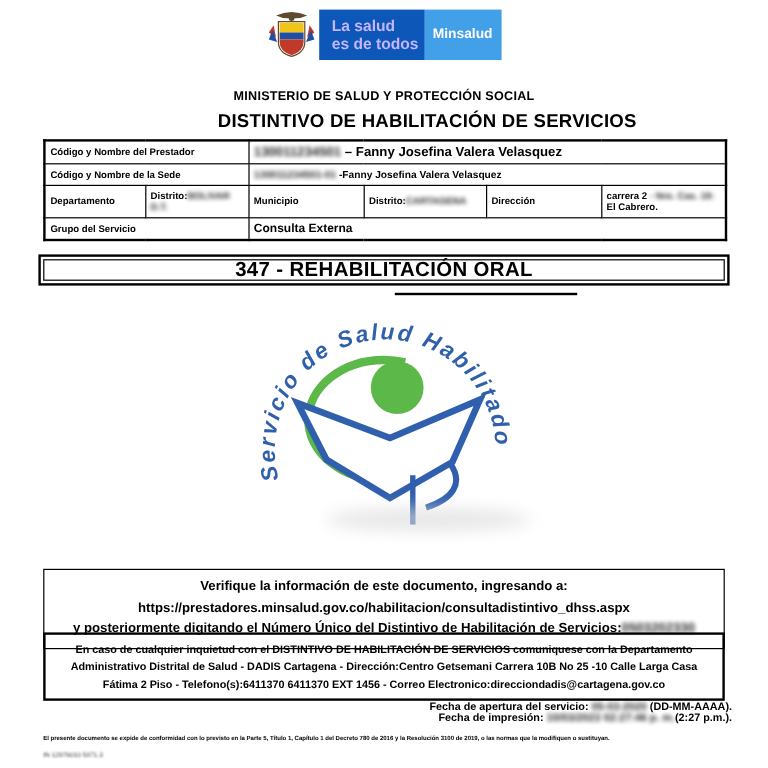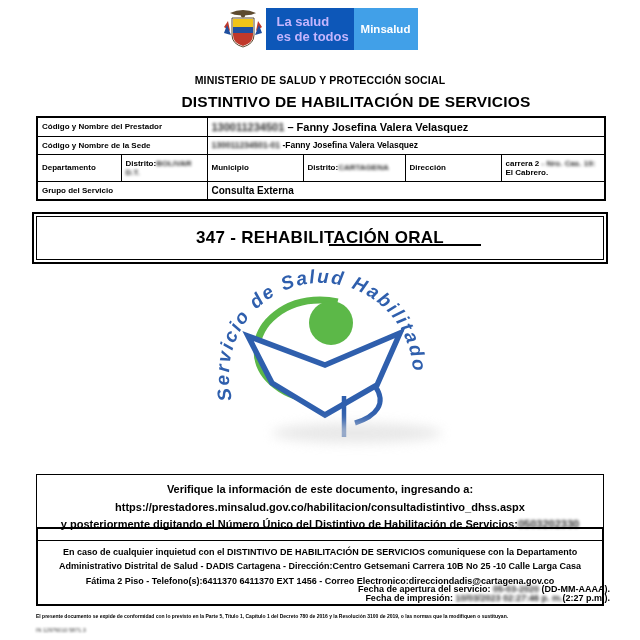--- a/index.html
+++ b/index.html
@@ -25,38 +25,38 @@
   .v1{font-size:11px;font-weight:bold;margin-top:37px;}
   .v2{font-size:8.5px;font-weight:bold;}
   .v3{font-size:8px;font-weight:bold;}
   .v4{font-size:10px;font-weight:bold;}
   tr.r1{height:19px;} tr.r2{height:18px;} tr.r3{height:27px;} tr.r4{height:19px;}
 
   .redact{filter:blur(1.6px);opacity:.85;}
   .redact-soft{filter:blur(2.4px);opacity:.35;}
 
   
-  .banner-outer{position:absolute;left:32px;top:212px;width:576px;height:52px;box-sizing:border-box;
+  .banner-outer{position:absolute;left:32px;top:212px;width:576px;height:26px;box-sizing:border-box;
                 border:2.5px solid #000;padding:2px;}
   .banner-inner{position:relative;width:100%;height:100%;box-sizing:border-box;border:1px solid #000;
                 display:flex;align-items:center;justify-content:center;font-size:17px;font-weight:bold;letter-spacing:.3px;}
   .banner-underline{position:absolute;left:292px;top:27px;width:152px;height:1.5px;background:#000;}
 
   .logo{position:absolute;left:215px;top:253px;width:210px;height:185px;}
 
   .smudge{position:absolute;background:#dcdcdc;filter:blur(6px);border-radius:50%;}
   #smudge1{left:272px;top:423px;width:170px;height:20px;opacity:.65;}
 
   .numline{position:absolute;left:36px;top:446px;font-size:8.5px;font-weight:bold;font-style:italic;}
 
   .vbox{position:absolute;left:36px;top:474px;width:568px;box-sizing:border-box;border:1.5px solid #000;
         padding:6px 4px;text-align:center;font-size:11px;font-weight:bold;line-height:1.6;}
 
   .cbox{position:absolute;left:36px;top:527px;width:568px;box-sizing:border-box;border:2px solid #000;
-        padding:16px 10px;text-align:center;font-size:9px;font-weight:bold;line-height:1.6;}
+        padding:5px 10px;text-align:center;font-size:9px;font-weight:bold;line-height:1.6;}
 
   .date1{position:absolute;right:30px;top:584px;font-size:9px;font-weight:bold;}
   .date2{position:absolute;right:30px;top:593px;font-size:9px;font-weight:bold;}
 
   .legal{position:absolute;left:36px;top:613px;width:572px;font-size:5px;font-weight:bold;}
   .codeline{position:absolute;left:36px;top:627px;font-size:5.5px;filter:blur(1.1px);opacity:.8;}
 </style>
 </head>
 <body>
 

